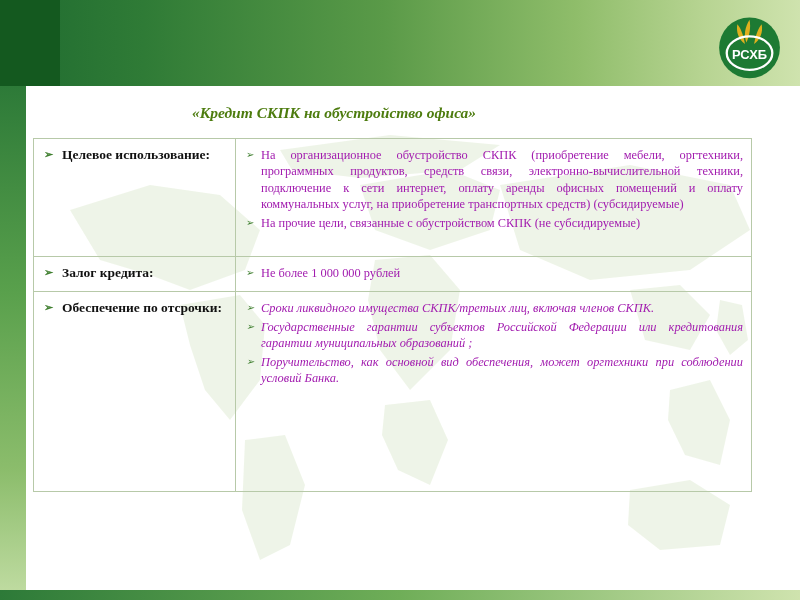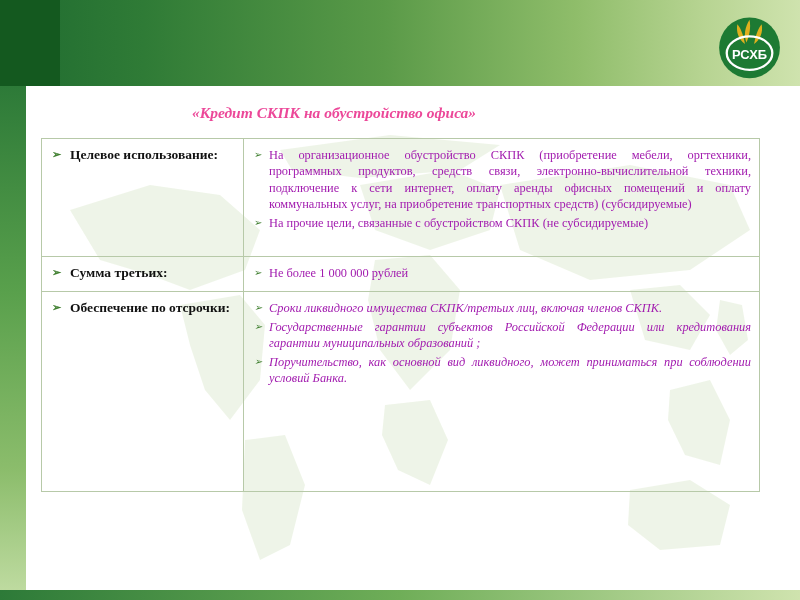--- a/index.html
+++ b/index.html
@@ -69,28 +69,28 @@
 
   
   .slide-title {
     position: absolute;
     top: 104px; left: 0; width: 668px;
     text-align: center;
     font-family: "Liberation Serif", serif;
     font-weight: bold;
     font-style: italic;
     font-size: 15.5px;
-    color: #ec4899;
+    color: #4d7c0f;
   }
 
   
   .table {
     position: absolute;
     top: 138px;
-    left: 41px;
+    left: 33px;
     width: 718px;
     border-collapse: collapse;
     table-layout: fixed;
   }
   .table td {
     border: 1px solid #b7c9a8;
     vertical-align: top;
     padding: 8px 8px 8px 10px;
     background: transparent;
   }
@@ -192,32 +192,32 @@
         <td>
           <div class="lbl">Целевое использование:</div>
         </td>
         <td>
           <div class="bullet">На организационное обустройство СКПК (приобретение мебели, оргтехники, программных продуктов, средств связи, электронно-вычислительной техники, подключение к сети интернет, оплату аренды офисных помещений и оплату коммунальных услуг, на приобретение транспортных средств) (субсидируемые)</div>
           <div class="bullet">На прочие цели, связанные с обустройством СКПК (не субсидируемые)</div>
         </td>
       </tr>
       <tr class="row-tall-3">
         <td>
-          <div class="lbl">Сумма третьих:</div>
+          <div class="lbl">Залог кредита:</div>
         </td>
         <td>
           <div class="bullet">Не более 1 000 000 рублей</div>
         </td>
       </tr>
       <tr class="row-tall-4">
         <td>
           <div class="lbl">Обеспечение по отсрочки:</div>
         </td>
         <td class="obes-body">
           <div class="bullet italic">Сроки ликвидного имущества СКПК/третьих лиц, включая членов СКПК.</div>
           <div class="bullet italic">Государственные гарантии субъектов Российской Федерации или кредитования гарантии муниципальных образований ;</div>
-          <div class="bullet italic">Поручительство, как основной вид ликвидного, может приниматься при соблюдении условий Банка.</div>
+          <div class="bullet italic">Поручительство, как основной вид обеспечения, может оргтехники при соблюдении условий Банка.</div>
         </td>
       </tr>
     </tbody>
   </table>
 
 </div>
 
 </body></html>

